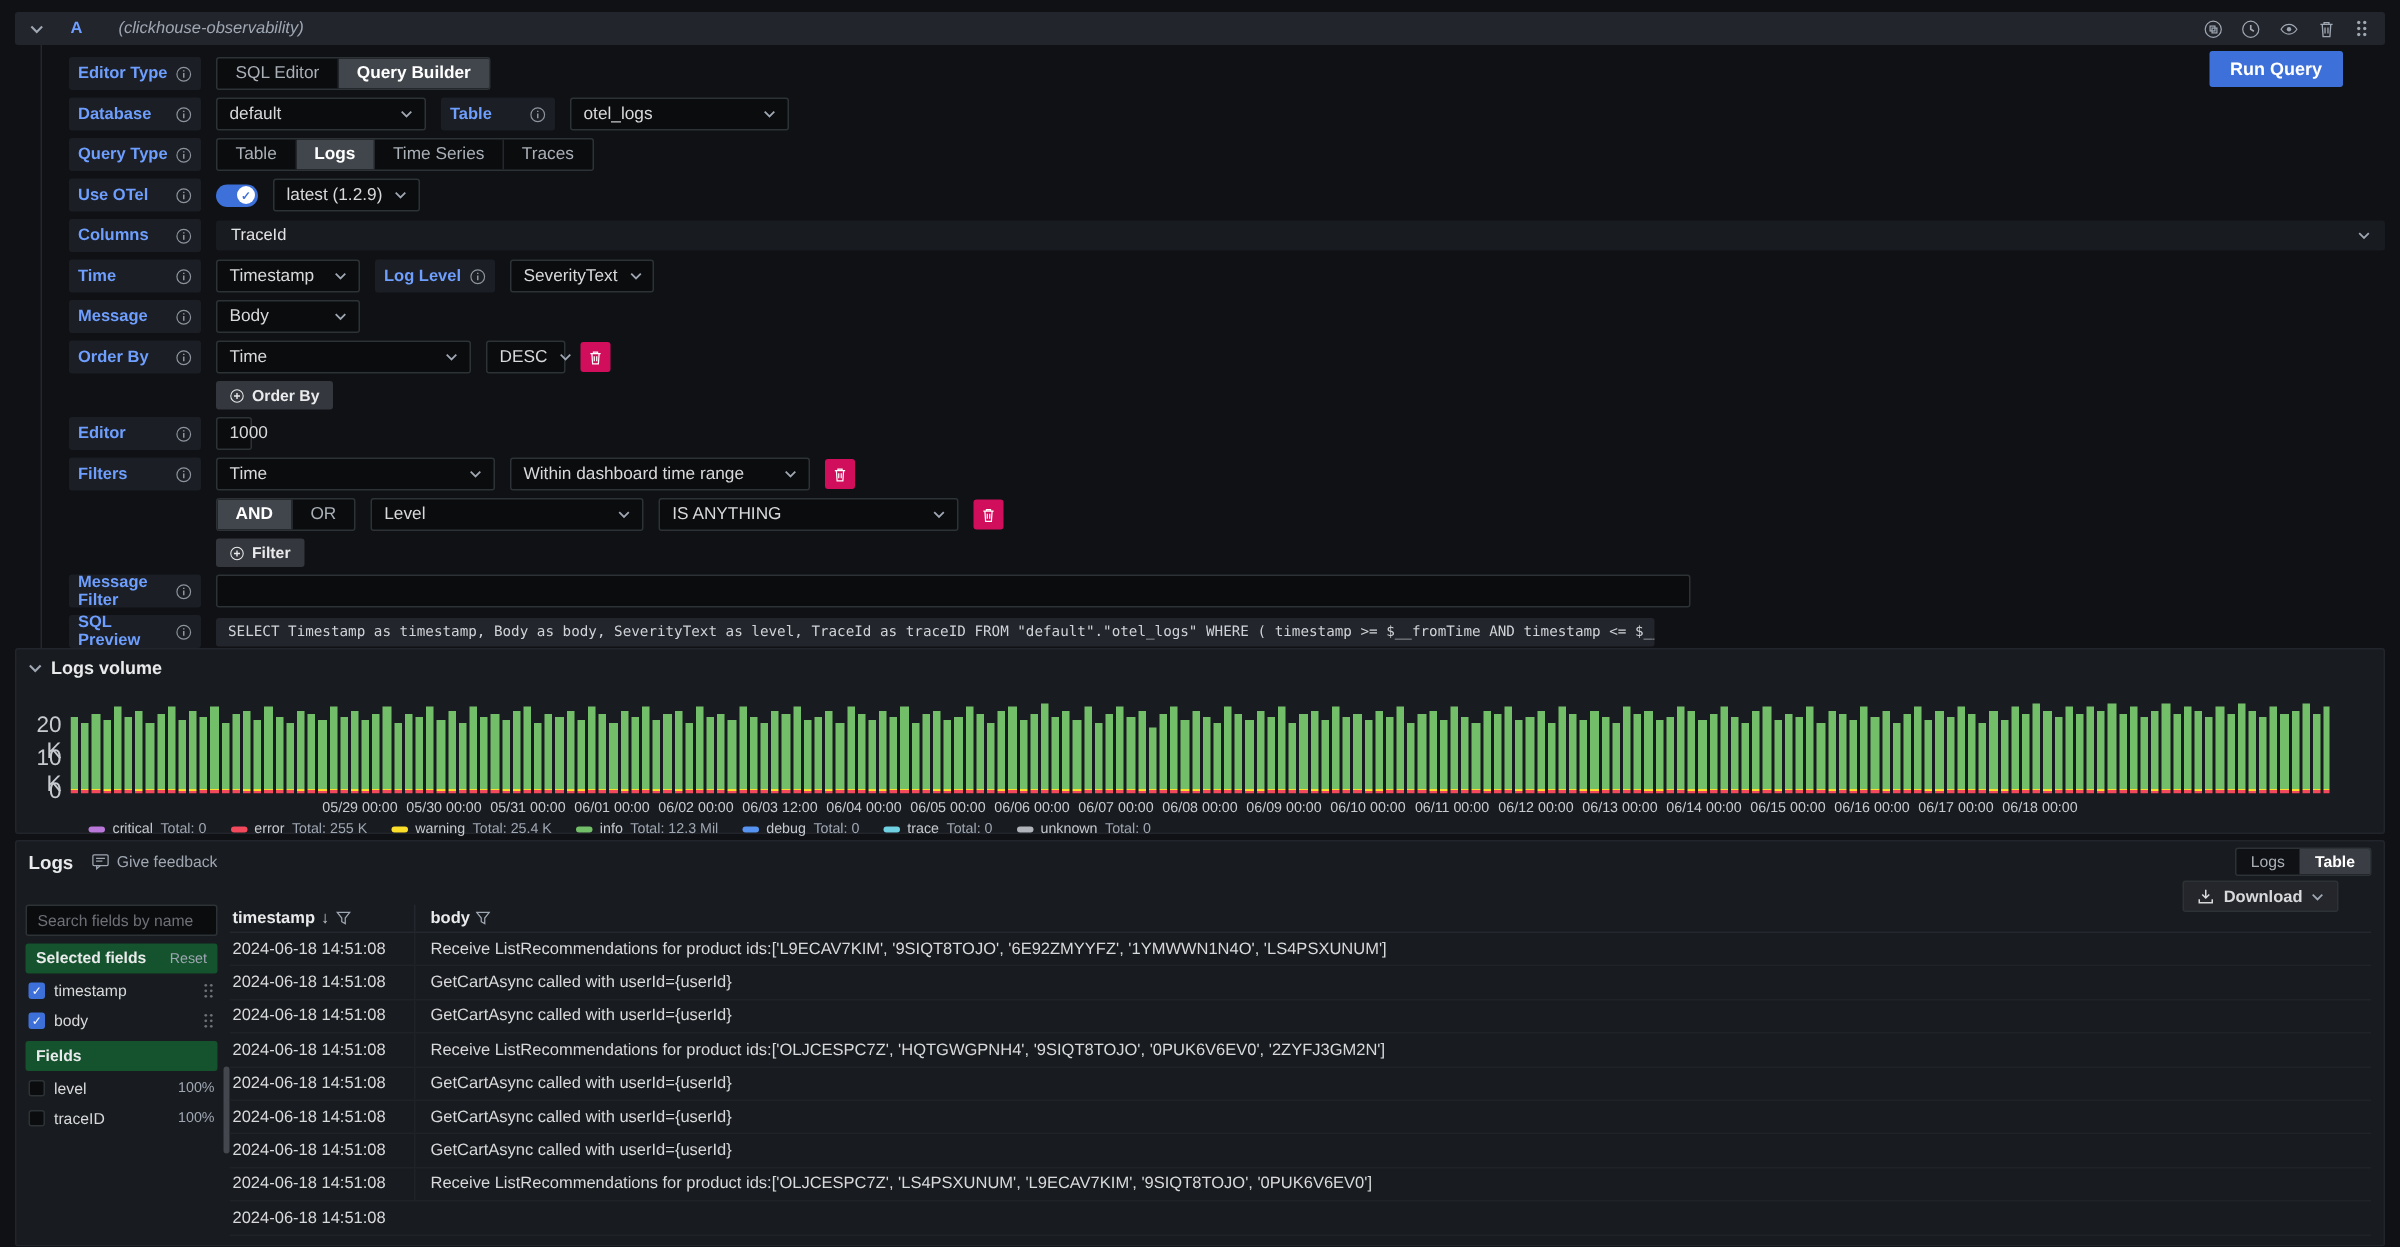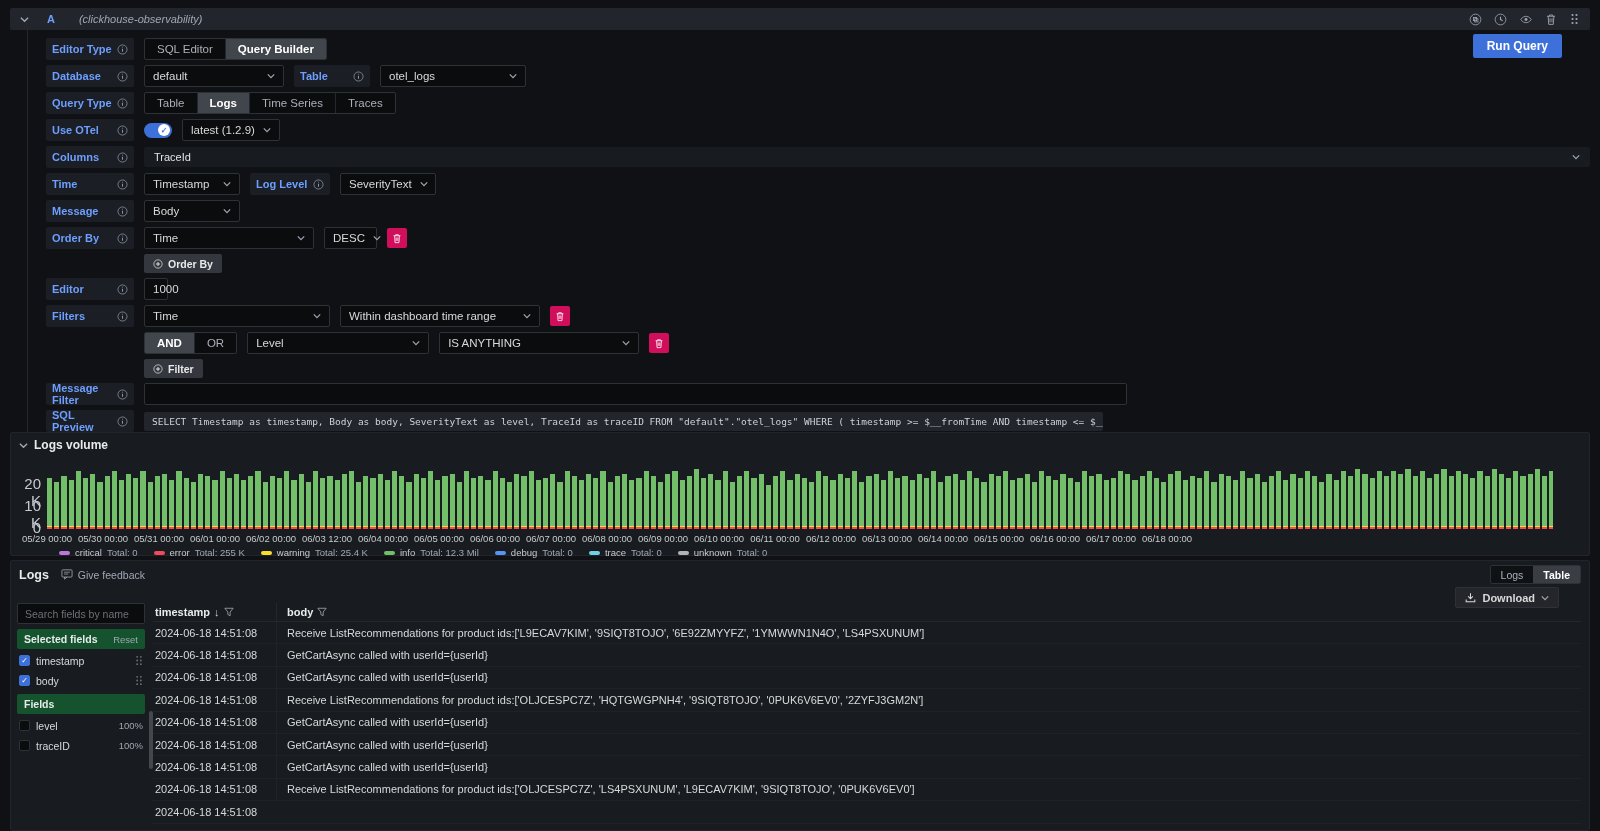--- a/index.html
+++ b/index.html
@@ -91,21 +91,21 @@
   }
   .panel-title { display:flex; align-items:center; gap:6px; padding:5px 8px; font-size:12px; font-weight:bold; color:#e9eaeb; }
   .chart { position:absolute; left:36px; right:36px; top:28px; height:96px; }
   .plot { position:absolute; left:0; right:0; top:6px; height:62px; cursor:crosshair; }
   .bars { position:absolute; left:0; right:0; bottom:0; height:62px; display:flex; align-items:flex-end; gap:2px; overflow:hidden; }
   .bar {
     flex:1 1 auto; min-width:3px;
     background:linear-gradient(to top, #f2495c 0px, #f2495c 2px, #fade2a 2px, #fade2a 3px, #73bf69 3px);
   }
   .y-ticks span { position:absolute; right:calc(100% + 6px); font-size:15px; color:#c7cbd1; width:30px; text-align:right; }
-  .x-ticks { position:absolute; left:-28px; right:-28px; top:72px; display:flex; justify-content:flex-start; }
+  .x-ticks { position:absolute; left:-28px; right:-28px; top:72px; display:flex; justify-content:center; }
   .x-ticks span { font-size:9.5px; color:#c7cbd1; width:56px; text-align:center; }
   .legend { position:absolute; left:12px; top:86px; display:flex; gap:16px; align-items:center; }
   .legend-item { display:flex; align-items:center; gap:5px; font-size:9.5px; color:#9fa7b3; cursor:pointer; }
   .legend-item .marker { width:11px; height:4px; border-radius:2px; }
   .legend-item .lg-label { color:#c7cbd1; }
 
   
   .logs-panel {
     position:absolute; left:10px; top:560px; right:10px; bottom:0;
     background:#181b1f; border:1px solid #22252b; border-radius:2px;

